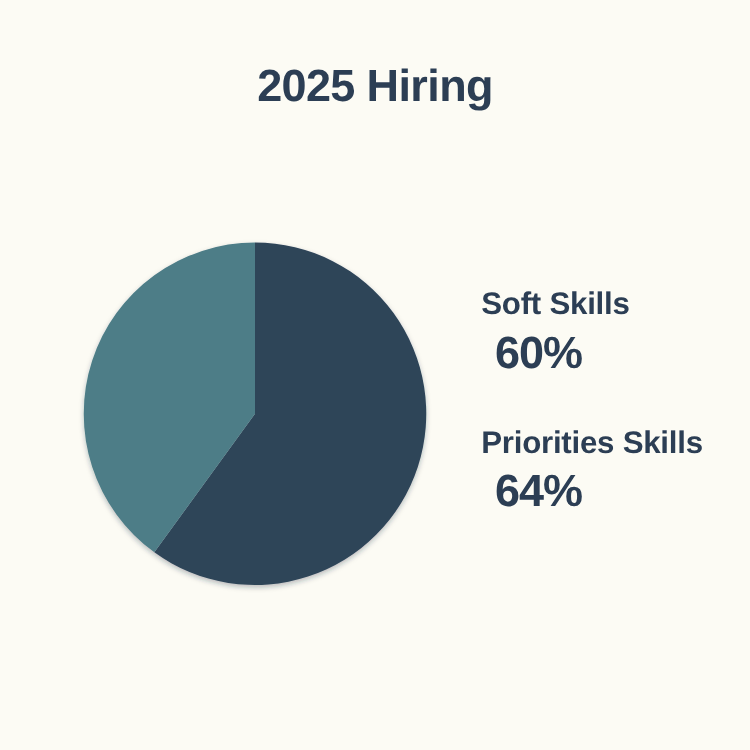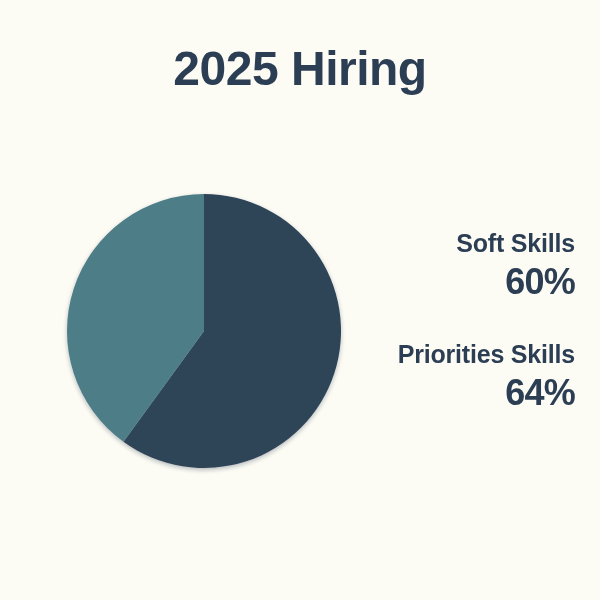--- a/index.html
+++ b/index.html
@@ -24,21 +24,21 @@
   }
 
   
   .chart-title {
     position: absolute;
     left: 0;
     top: 40px;
     width: 600px;
     text-align: center;
     color: #2c3e54;
-    font-size: 48px;
+    font-size: 36px;
     font-weight: bold;
     line-height: 58px;
     letter-spacing: -0.5px;
   }
   .chart-title .title-line {
     display: block;
   }
 
   
   .pie-wrap {
@@ -57,39 +57,39 @@
 
   
   .legend {
     position: absolute;
     left: 385px;
     top: 228px;
     width: 190px;
   }
   .legend-entry {
     margin-bottom: 36px;
-    text-align: right;
   }
   .legend-entry:last-child {
     margin-bottom: 0;
   }
   .legend-label {
     color: #2c3e54;
     font-size: 25px;
     font-weight: bold;
     line-height: 31px;
     letter-spacing: -0.2px;
   }
   .legend-value {
     color: #2c3e54;
     font-size: 36px;
     font-weight: bold;
     line-height: 42px;
     letter-spacing: -0.8px;
     margin-top: 2px;
+    margin-left: 11px;
   }
 </style>
 </head>
 <body>
 
 <div id="infographic">
 
   <div class="chart-title">
     <span class="title-line">2025 Hiring</span>
   </div>

